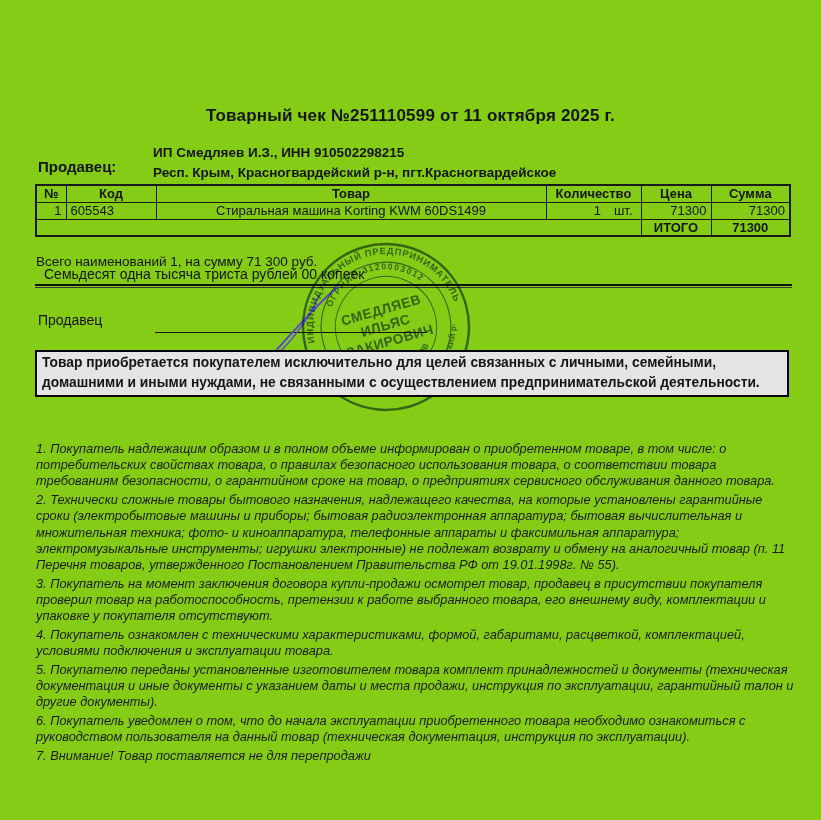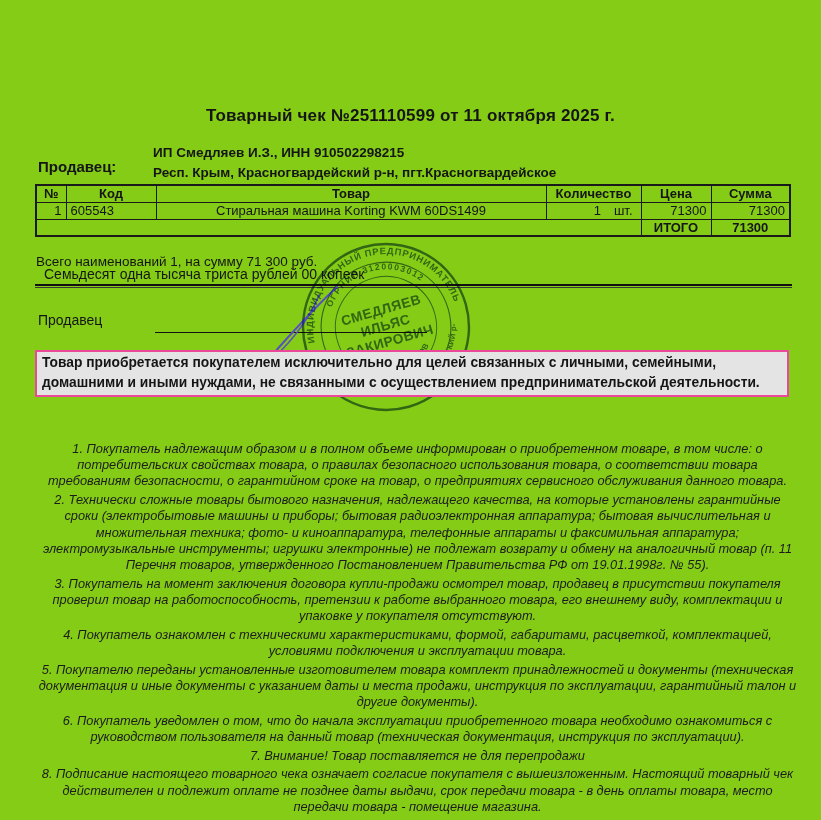--- a/index.html
+++ b/index.html
@@ -42,32 +42,32 @@
   .sig-label { position:absolute; left:38px; top:312px; font-size:14px; }
   .sig-line  { position:absolute; left:155px; top:309px; width:272px; height:24px; border-bottom:1.6px solid #111; }
   .sig-svg   { position:absolute; left:243px; top:283px; }
 
   .stamp-wrap {
     position:absolute; left:300px; top:241px; width:172px; height:172px;
     transform:rotate(-16deg); opacity:0.82; mix-blend-mode:multiply; pointer-events:none;
   }
   .notice-box {
     position:absolute; left:35px; top:350px; width:754px;
-    border:2px solid #ec4899; background:#e4e4e4;
+    border:2px solid #000000; background:#e4e4e4;
     font-weight:bold; font-size:13.8px; line-height:19.5px; padding:1px 5px 3px 5px;
   }
   .thanks {
     position:absolute; top:407px; left:0; width:100%;
     text-align:center; font-weight:bold; font-size:15.5px;
   }
   .terms {
     position:absolute; left:36px; top:441px; width:763px;
     font-style:italic; font-size:12.8px; line-height:16.2px; color:#1c1c1c;
   }
-  .terms p { margin:0 0 2.5px 0;text-align:center; }
+  .terms p { margin:0 0 2.5px 0; }
 </style>
 </head>
 <body>
 
 <div class="page">
 
   <div class="doc-title">Товарный чек №251110599 от 11 октября 2025 г.</div>
 
   <div class="seller-label">Продавец:</div>
   <div class="seller-lines">
@@ -160,16 +160,15 @@
 
 
   <div class="terms">
     <p>1. Покупатель надлежащим образом и в полном объеме информирован о приобретенном товаре, в том числе: о потребительских свойствах товара, о правилах безопасного использования товара, о соответствии товара требованиям безопасности, о гарантийном сроке на товар, о предприятиях сервисного обслуживания данного товара.</p>
     <p>2. Технически сложные товары бытового назначения, надлежащего качества, на которые установлены гарантийные сроки (электробытовые машины и приборы; бытовая радиоэлектронная аппаратура; бытовая вычислительная и множительная техника; фото- и киноаппаратура, телефонные аппараты и факсимильная аппаратура; электромузыкальные инструменты; игрушки электронные) не подлежат возврату и обмену на аналогичный товар (п. 11 Перечня товаров, утвержденного Постановлением Правительства РФ от 19.01.1998г. № 55).</p>
     <p>3. Покупатель на момент заключения договора купли-продажи осмотрел товар, продавец в присутствии покупателя проверил товар на работоспособность, претензии к работе выбранного товара, его внешнему виду, комплектации и упаковке у покупателя отсутствуют.</p>
     <p>4. Покупатель ознакомлен с техническими характеристиками, формой, габаритами, расцветкой, комплектацией, условиями подключения и эксплуатации товара.</p>
     <p>5. Покупателю переданы установленные изготовителем товара комплект принадлежностей и документы (техническая документация и иные документы с указанием даты и места продажи, инструкция по эксплуатации, гарантийный талон и другие документы).</p>
     <p>6. Покупатель уведомлен о том, что до начала эксплуатации приобретенного товара необходимо ознакомиться с руководством пользователя на данный товар (техническая документация, инструкция по эксплуатации).</p>
     <p>7. Внимание! Товар поставляется не для перепродажи</p>
-    <p>8. Подписание настоящего товарного чека означает согласие покупателя с вышеизложенным. Настоящий товарный чек действителен и подлежит оплате не позднее даты выдачи, срок передачи товара - в день оплаты товара, место передачи товара - помещение магазина.</p>
   </div>
 
 </div>
 
 </body></html>

